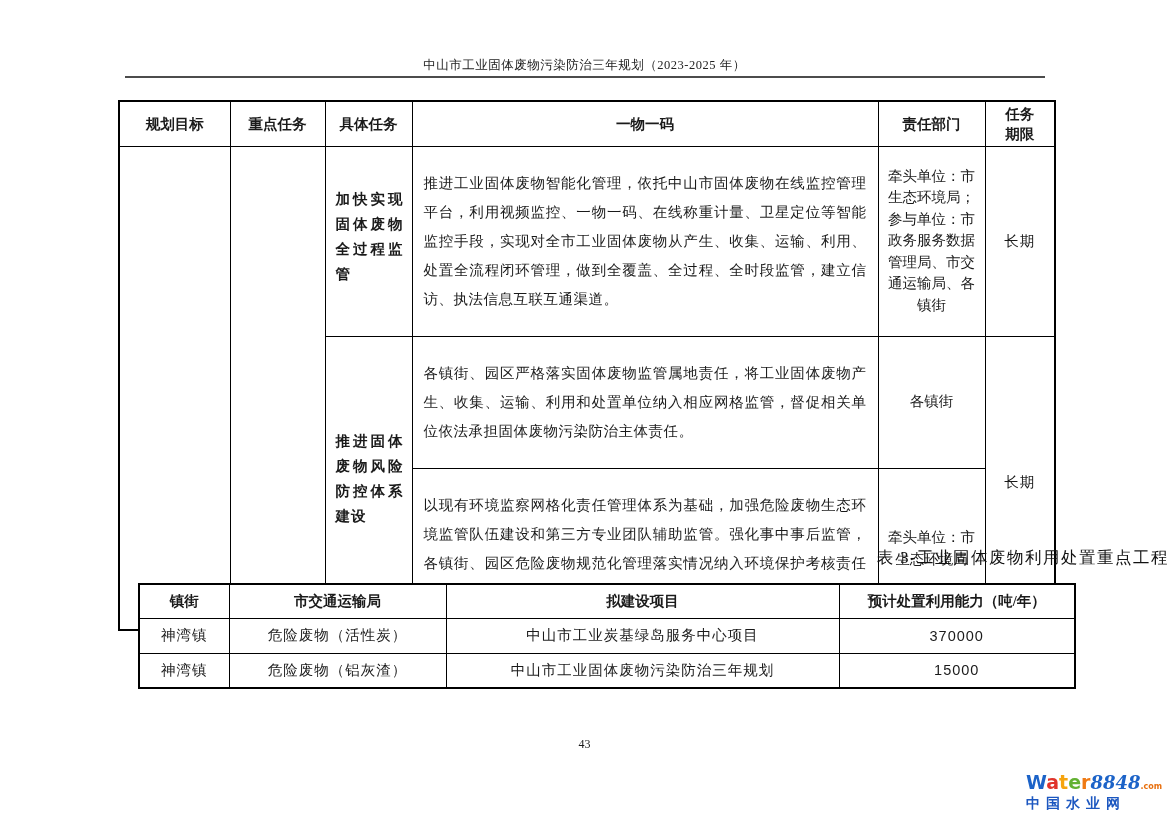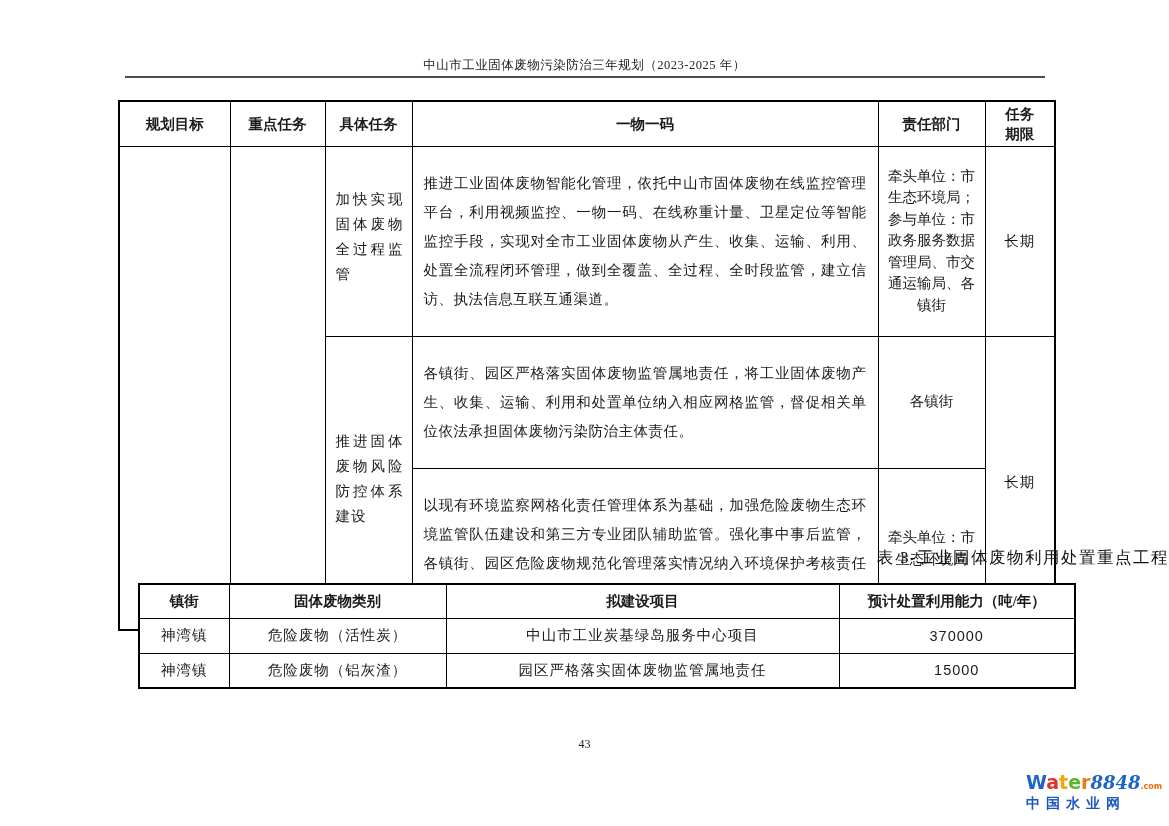--- a/index.html
+++ b/index.html
@@ -53,20 +53,21 @@
     text-align: center;
     line-height: 20px;
   }
   .task-table td { font-size: 14.5px; }
   .task-cell {
     text-align: justify;
     text-align-last: left;
     line-height: 25px;
     padding: 4px 8px 12px 10px;
     letter-spacing: 1px;
+    font-weight: bold;
   }
   .content-cell {
     text-align: justify;
     text-align-last: left;
     line-height: 29px;
     padding: 22px 11px;
     letter-spacing: 0.5px;
   }
   .dept-cell {
     text-align: center;
@@ -196,34 +197,34 @@
   <table class="project-table">
     <colgroup>
       <col style="width:90px">
         <col style="width:217px">
         <col style="width:393px">
         <col style="width:236px">
     </colgroup>
     <tbody>
         <tr class="hrow">
       <th>镇街</th>
-      <th>固体废物类别</th>
+      <th>市交通运输局</th>
       <th>拟建设项目</th>
       <th>预计处置利用能力（吨/年）</th>
     </tr>
     <tr class="drow">
       <td>神湾镇</td>
       <td>危险废物（活性炭）</td>
       <td>中山市工业炭基绿岛服务中心项目</td>
       <td class="capacity-cell">370000</td>
     </tr>
     <tr class="drow">
       <td>神湾镇</td>
       <td>危险废物（铝灰渣）</td>
-      <td>园区严格落实固体废物监管属地责任</td>
+      <td>中山市工业固体废物污染防治三年规划</td>
       <td class="capacity-cell">15000</td>
     </tr>
   </tbody>
     </table>
 
   <div class="page-number">43</div>
 
   <div class="watermark">
     <div class="wm-line1">
       <span class="wm-water"><span style="color: rgb(28, 99, 200);">W</span><span style="color: rgb(224, 51, 43);">a</span><span style="color: rgb(246, 164, 14);">t</span><span style="color: rgb(98, 177, 50);">e</span><span style="color: rgb(239, 122, 19);">r</span></span><span class="wm-8848" style="color: rgb(28, 99, 200);">8848</span><span class="wm-com" style="color: rgb(232, 112, 15);">.com</span>

